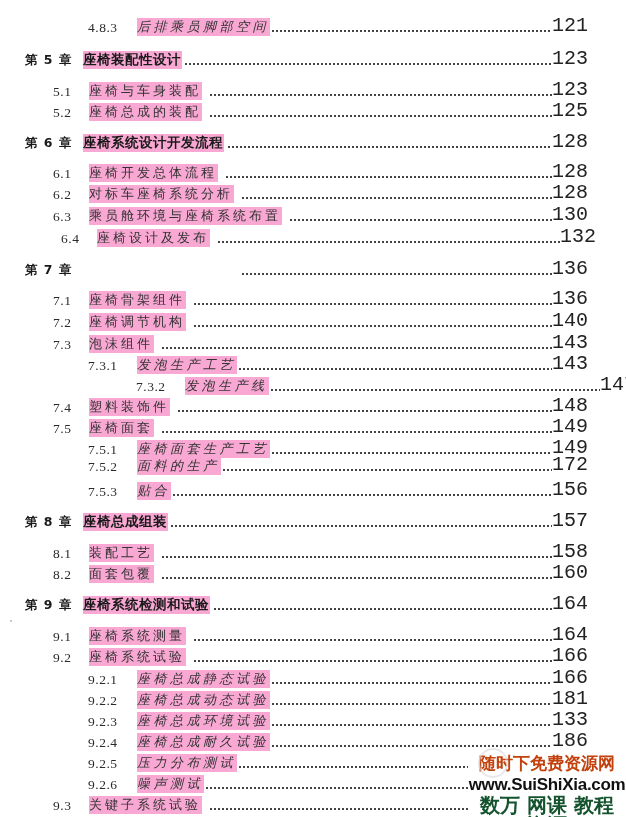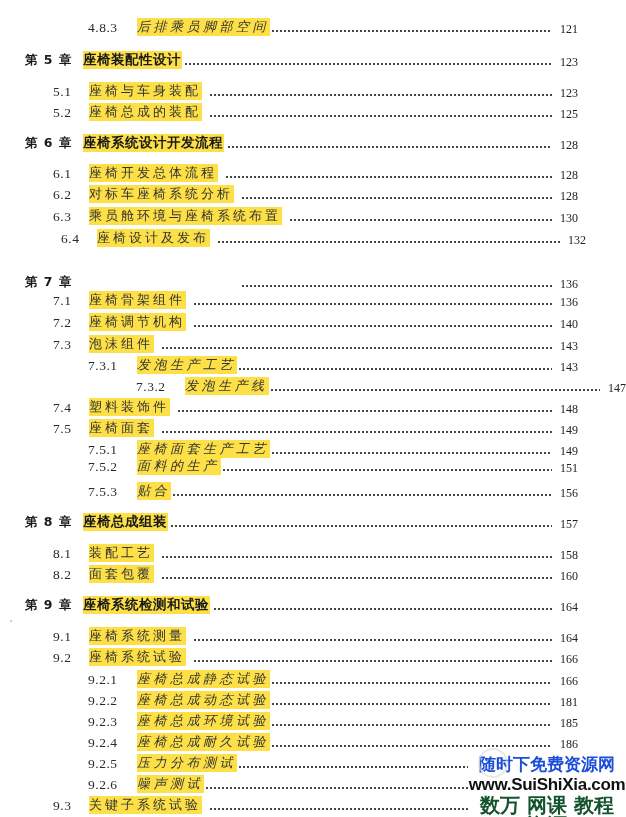--- a/index.html
+++ b/index.html
@@ -39,38 +39,38 @@
       font-family: "Liberation Serif", "DejaVu Serif", serif;
     }
     .title {
       position: absolute;
       bottom: 1px;
       font-size: 13px;
       letter-spacing: 3px;
       font-family: Liberation Sans, sans-serif;
       font-weight: normal;
       color: #333;
-      background: #fde047;
+      background: #f9a8d4;
       padding-right: 1px;
     }
     .dots {
       position: absolute;
       bottom: 5px;
       height: 2px;
       right: 74px;
       background-image: radial-gradient(circle, #444 0.8px, transparent 1px);
       background-size: 4px 2px;
       background-repeat: repeat-x;
     }
     .page {
       position: absolute;
       right: 48px;
       bottom: 0px;
-      font-size: 12px;
-      font-family: Liberation Serif, serif;
+      font-size: 20px;
+      font-family: Liberation Mono, monospace;
       color: #222;
       text-align: right;
       width: 26px;
     }
 
     
     .chapter .num {
       left: 25px;
       font-weight: bold;
       font-family: "DejaVu Sans", "Liberation Sans", sans-serif;
@@ -99,24 +99,24 @@
       position: absolute;
       left: 468px;
       top: 754px;
       width: 158px;
       height: 63px;
       background: #ffffff;
       text-align: center;
     }
     .wm-line1 {
       display: block;
-      font-family: Liberation Sans, sans-serif;
+      font-family: Liberation Mono, monospace;
       font-weight: bold;
       font-size: 17px;
-      color: #1d4ed8;
+      color: #c2410c;
       line-height: 20px;
       letter-spacing: 0px;
       margin-top: 1px;
     }
     .wm-line2 {
       display: block;
       font-family: "Liberation Sans", "DejaVu Sans", sans-serif;
       font-weight: bold;
       font-size: 17px;
       color: #111111;
@@ -203,21 +203,21 @@
       <span class="num">6.3</span>
       <span class="title">乘员舱环境与座椅系统布置</span>
       <span class="page">130</span>
     </div>
     <div class="row section" style="top: 228px; margin-left: 8px;">
       <span class="dots" style="left: 209px;"></span>
       <span class="num">6.4</span>
       <span class="title">座椅设计及发布</span>
       <span class="page">132</span>
     </div>
-    <div class="row chapter" style="top: 272px;">
+    <div class="row chapter" style="top: 260px;">
       <span class="dots" style="left: 241.2px;"></span>
       <span class="num">第 7 章</span>
       <span class="page">136</span>
     </div>
     <div class="row section" style="top: 290px;">
       <span class="dots" style="left: 193px;"></span>
       <span class="num">7.1</span>
       <span class="title">座椅骨架组件</span>
       <span class="page">136</span>
     </div>
@@ -260,21 +260,21 @@
     <div class="row subsection" style="top: 439px;">
       <span class="dots" style="left: 271px;"></span>
       <span class="num">7.5.1</span>
       <span class="title">座椅面套生产工艺</span>
       <span class="page">149</span>
     </div>
     <div class="row subsection" style="top: 440px; margin-top: 16px;">
       <span class="dots" style="left: 221.5px;"></span>
       <span class="num">7.5.2</span>
       <span class="title">面料的生产</span>
-      <span class="page">151</span>
+      <span class="page">172</span>
     </div>
     <div class="row subsection" style="top: 481px;">
       <span class="dots" style="left: 172px;"></span>
       <span class="num">7.5.3</span>
       <span class="title">贴合</span>
       <span class="page">156</span>
     </div>
     <div class="row chapter" style="top: 512px;">
       <span class="dots" style="left: 170.2px;"></span>
       <span class="num">第 8 章</span>
@@ -320,21 +320,21 @@
     <div class="row subsection" style="top: 690px;">
       <span class="dots" style="left: 271px;"></span>
       <span class="num">9.2.2</span>
       <span class="title">座椅总成动态试验</span>
       <span class="page">181</span>
     </div>
     <div class="row subsection" style="top: 711px;">
       <span class="dots" style="left: 271px;"></span>
       <span class="num">9.2.3</span>
       <span class="title">座椅总成环境试验</span>
-      <span class="page">185</span>
+      <span class="page">133</span>
     </div>
     <div class="row subsection" style="top: 732px;">
       <span class="dots" style="left: 271px;"></span>
       <span class="num">9.2.4</span>
       <span class="title">座椅总成耐久试验</span>
       <span class="page">186</span>
     </div>
     <div class="row subsection" style="top: 753px;">
       <span class="dots" style="left: 238px;"></span>
       <span class="num">9.2.5</span>

